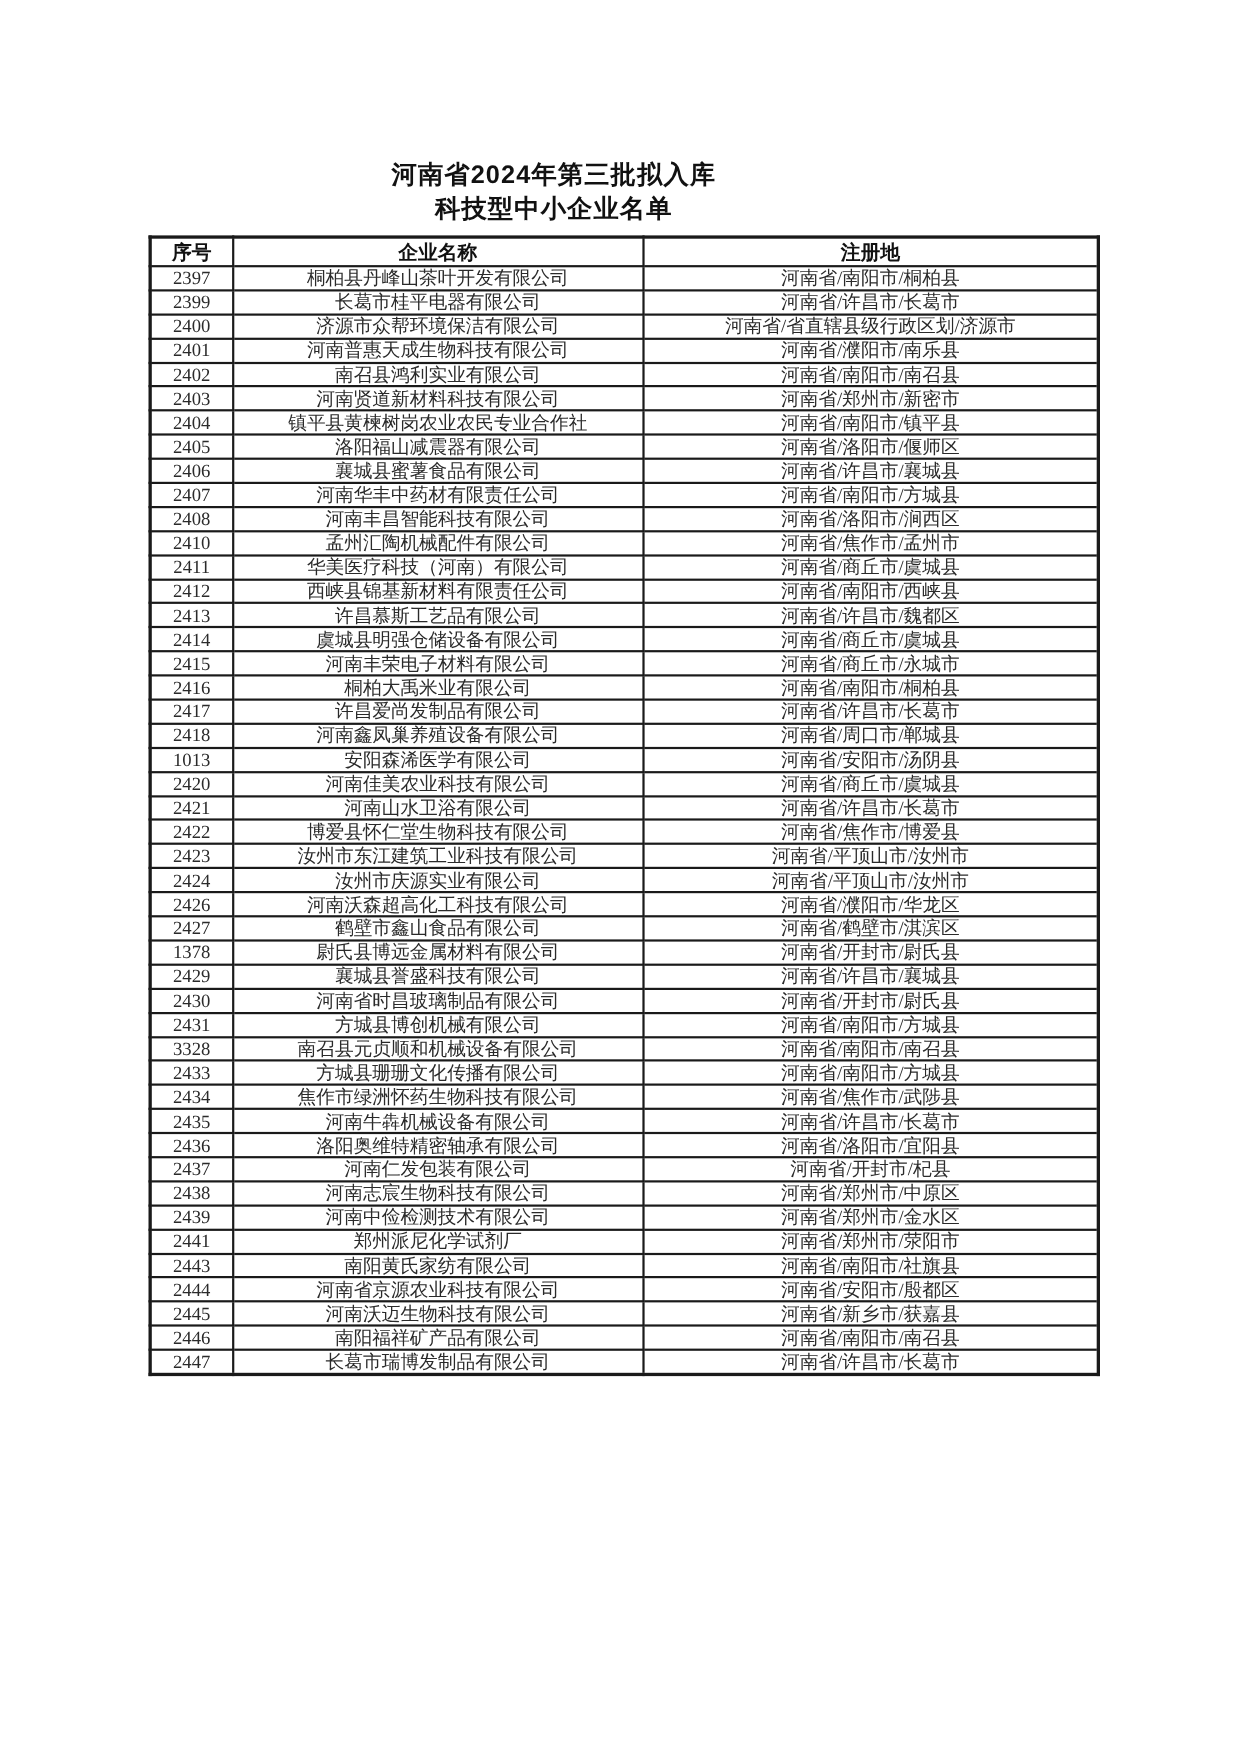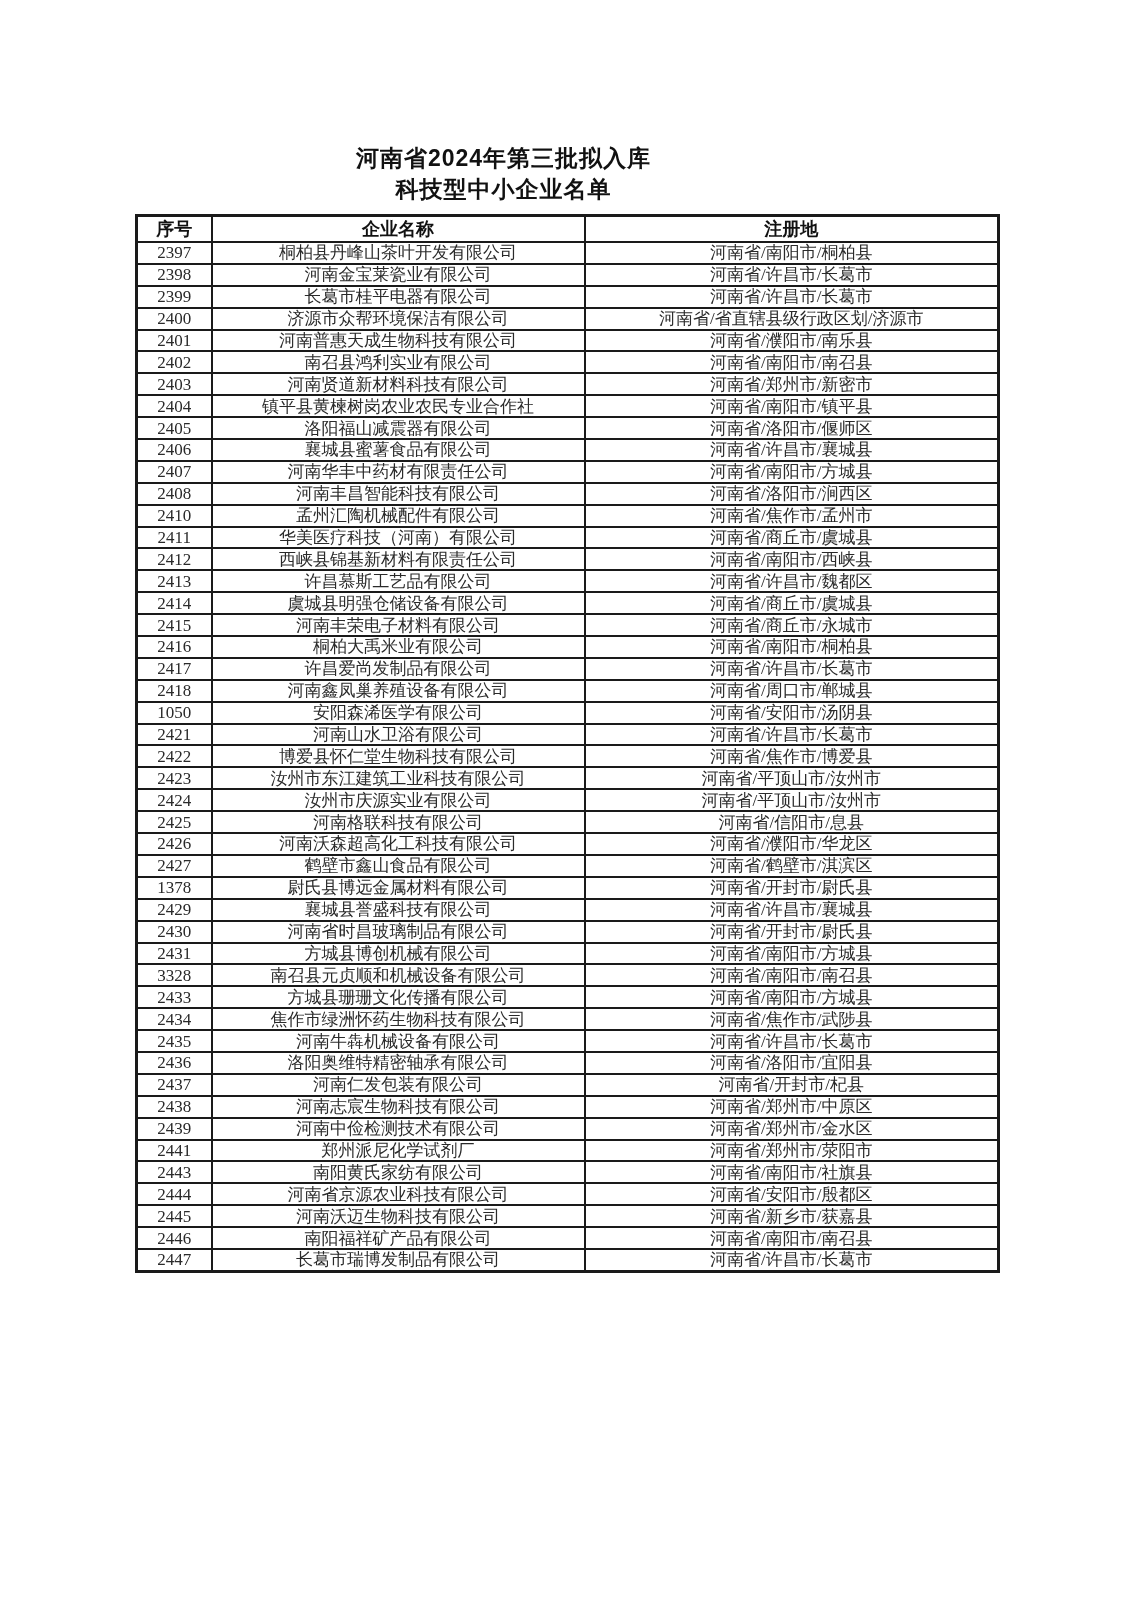--- a/index.html
+++ b/index.html
@@ -99,25 +99,20 @@
         <th>注册地</th>
       </tr>
     </thead>
     <tbody>
         <tr>
           <td class="serial">2397</td>
           <td>桐柏县丹峰山茶叶开发有限公司</td>
           <td>河南省/南阳市/桐柏县</td>
         </tr>
         <tr>
-          <td class="serial">2398</td>
-          <td>河南金宝莱瓷业有限公司</td>
-          <td>河南省/许昌市/长葛市</td>
-        </tr>
-        <tr>
           <td class="serial">2399</td>
           <td>长葛市桂平电器有限公司</td>
           <td>河南省/许昌市/长葛市</td>
         </tr>
         <tr>
           <td class="serial">2400</td>
           <td>济源市众帮环境保洁有限公司</td>
           <td>河南省/省直辖县级行政区划/济源市</td>
         </tr>
         <tr>
@@ -199,23 +194,28 @@
           <td class="serial">2417</td>
           <td>许昌爱尚发制品有限公司</td>
           <td>河南省/许昌市/长葛市</td>
         </tr>
         <tr>
           <td class="serial">2418</td>
           <td>河南鑫凤巢养殖设备有限公司</td>
           <td>河南省/周口市/郸城县</td>
         </tr>
         <tr>
-          <td class="serial">1050</td>
+          <td class="serial">1013</td>
           <td>安阳森浠医学有限公司</td>
           <td>河南省/安阳市/汤阴县</td>
+        </tr>
+        <tr>
+          <td class="serial">2420</td>
+          <td>河南佳美农业科技有限公司</td>
+          <td>河南省/商丘市/虞城县</td>
         </tr>
         <tr>
           <td class="serial">2421</td>
           <td>河南山水卫浴有限公司</td>
           <td>河南省/许昌市/长葛市</td>
         </tr>
         <tr>
           <td class="serial">2422</td>
           <td>博爱县怀仁堂生物科技有限公司</td>
           <td>河南省/焦作市/博爱县</td>
@@ -224,25 +224,20 @@
           <td class="serial">2423</td>
           <td>汝州市东江建筑工业科技有限公司</td>
           <td>河南省/平顶山市/汝州市</td>
         </tr>
         <tr>
           <td class="serial">2424</td>
           <td>汝州市庆源实业有限公司</td>
           <td>河南省/平顶山市/汝州市</td>
         </tr>
         <tr>
-          <td class="serial">2425</td>
-          <td>河南格联科技有限公司</td>
-          <td>河南省/信阳市/息县</td>
-        </tr>
-        <tr>
           <td class="serial">2426</td>
           <td>河南沃森超高化工科技有限公司</td>
           <td>河南省/濮阳市/华龙区</td>
         </tr>
         <tr>
           <td class="serial">2427</td>
           <td>鹤壁市鑫山食品有限公司</td>
           <td>河南省/鹤壁市/淇滨区</td>
         </tr>
         <tr>

